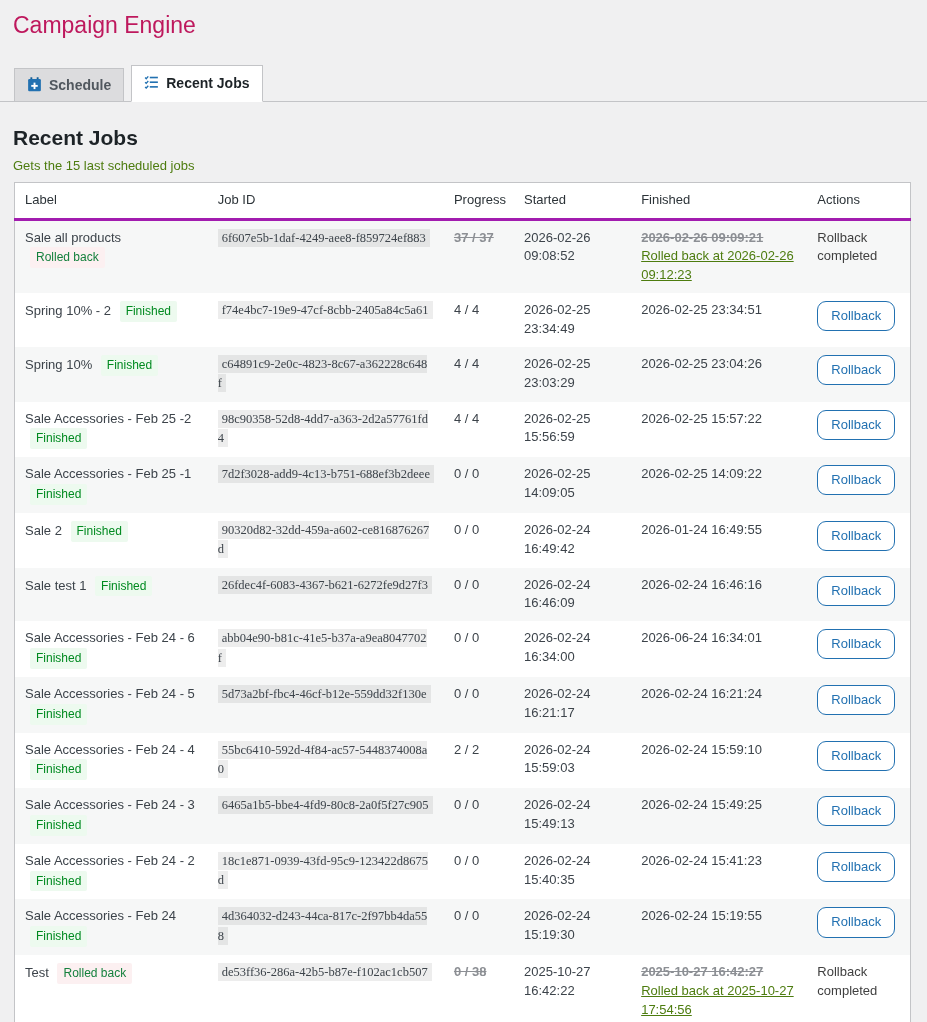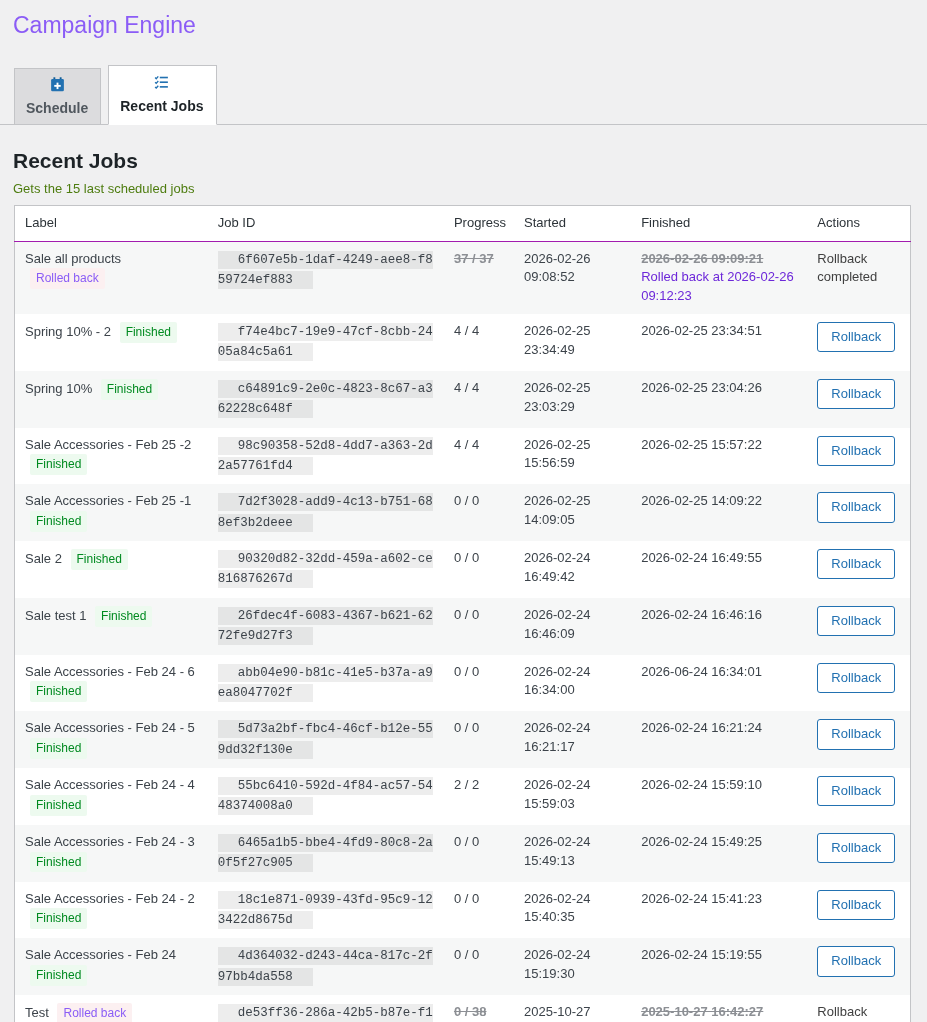--- a/index.html
+++ b/index.html
@@ -7,21 +7,21 @@
   body {
     background:#f0f0f1;
     font-family:"Liberation Sans","DejaVu Sans",sans-serif;
     font-size:13px;
     color:#3c434a;
     overflow:hidden;
   }
   .page-title {
     font-size:23px;
     font-weight:400;
-    color:#8b5cf6;
+    color:#be185d;
     padding:11px 16px 0 13px;
     line-height:1.3;
   }
   
   .tab-bar {
     display:flex;
     align-items:flex-end;
     border-bottom:1px solid #c3c4c7;
     padding-left:14px;
     margin-top:24px;
@@ -32,21 +32,20 @@
     gap:6px;
     padding:7px 12px 7px 11px;
     font-size:14px;
     font-weight:600;
     color:#50575e;
     background:#dcdcde;
     border:1px solid #c3c4c7;
     margin-bottom:-1px;
     cursor:pointer;
     line-height:1.3;
-    flex-direction:column;
   }
   .nav-tab + .nav-tab { margin-left:7px; }
   .nav-tab.active {
     background:#fff;
     color:#1d2327;
     border-bottom:1px solid #fff;
     padding-top:8px;
     padding-bottom:9px;
   }
   .tab-icon { width:17px; height:17px; flex:0 0 auto; }
@@ -71,21 +70,21 @@
     background:#fff;
     border:1px solid #c3c4c7;
     table-layout:fixed;
   }
   table.jobs th {
     text-align:left;
     font-weight:400;
     color:#2c3338;
     font-size:13px;
     padding:8px 10px;
-    border-bottom:1px solid #a21caf;
+    border-bottom:3px solid #a21caf;
     background:#fff;
     line-height:1.4;
   }
   table.jobs td {
     padding:8px 10px;
     vertical-align:top;
     font-size:13px;
     line-height:1.45;
     color:#3c434a;
   }
@@ -94,43 +93,43 @@
   .status-badge {
     display:inline-block;
     font-size:12px;
     padding:2px 6px;
     border-radius:2px;
     margin-left:5px;
     line-height:1.4;
     white-space:nowrap;
   }
   .status-badge.finished    { background:#edfaef; color:#008a20; }
-  .status-badge.rolled-back { background:#fcf0f1; color:#8b5cf6;text-align:center; }
+  .status-badge.rolled-back { background:#fcf0f1; color:#15803d;text-align:center; }
   code.job-id {
-    font-family:Liberation Mono, monospace;
+    font-family:Liberation Serif, serif;
     font-size:12.5px;
     background:rgba(0,0,0,0.07);
-    padding:2px 20px;
+    padding:2px 4px;
     color:#3c434a;
     word-break:break-all;
     line-height:1.55;
   }
   .struck {
     text-decoration:line-through;
     color:#8c8f94;
     font-weight:bold;
   }
   .muted { color:#404040; }
-  .rolled-back-at { color:#6d28d9; }
+  .rolled-back-at { color:#4d7c0f;text-decoration:underline; }
   .rollback-btn {
     display:inline-block;
     background:#fff;
     color:#2271b1;
     border:1px solid #2271b1;
-    border-radius:3px;
+    border-radius:9px;
     font-size:13px;
     font-family:inherit;
     padding:5px 13px;
     cursor:pointer;
     line-height:1.4;
   }
 </style>
 </head>
 <body>
 
@@ -312,21 +311,21 @@
     <td>
       <code class="job-id">90320d82-32dd-459a-a602-ce816876267d</code>
     </td>
     <td>
       <span>0 / 0</span>
     </td>
     <td>
       <span>2026-02-24 16:49:42</span>
     </td>
     <td>
-      <div><span>2026-02-24 16:49:55</span></div>
+      <div><span>2026-01-24 16:49:55</span></div>
 
     </td>
     <td>
       <button class="rollback-btn">Rollback</button>
       
     </td>
   </tr>
 
   <tr>
     <td>

